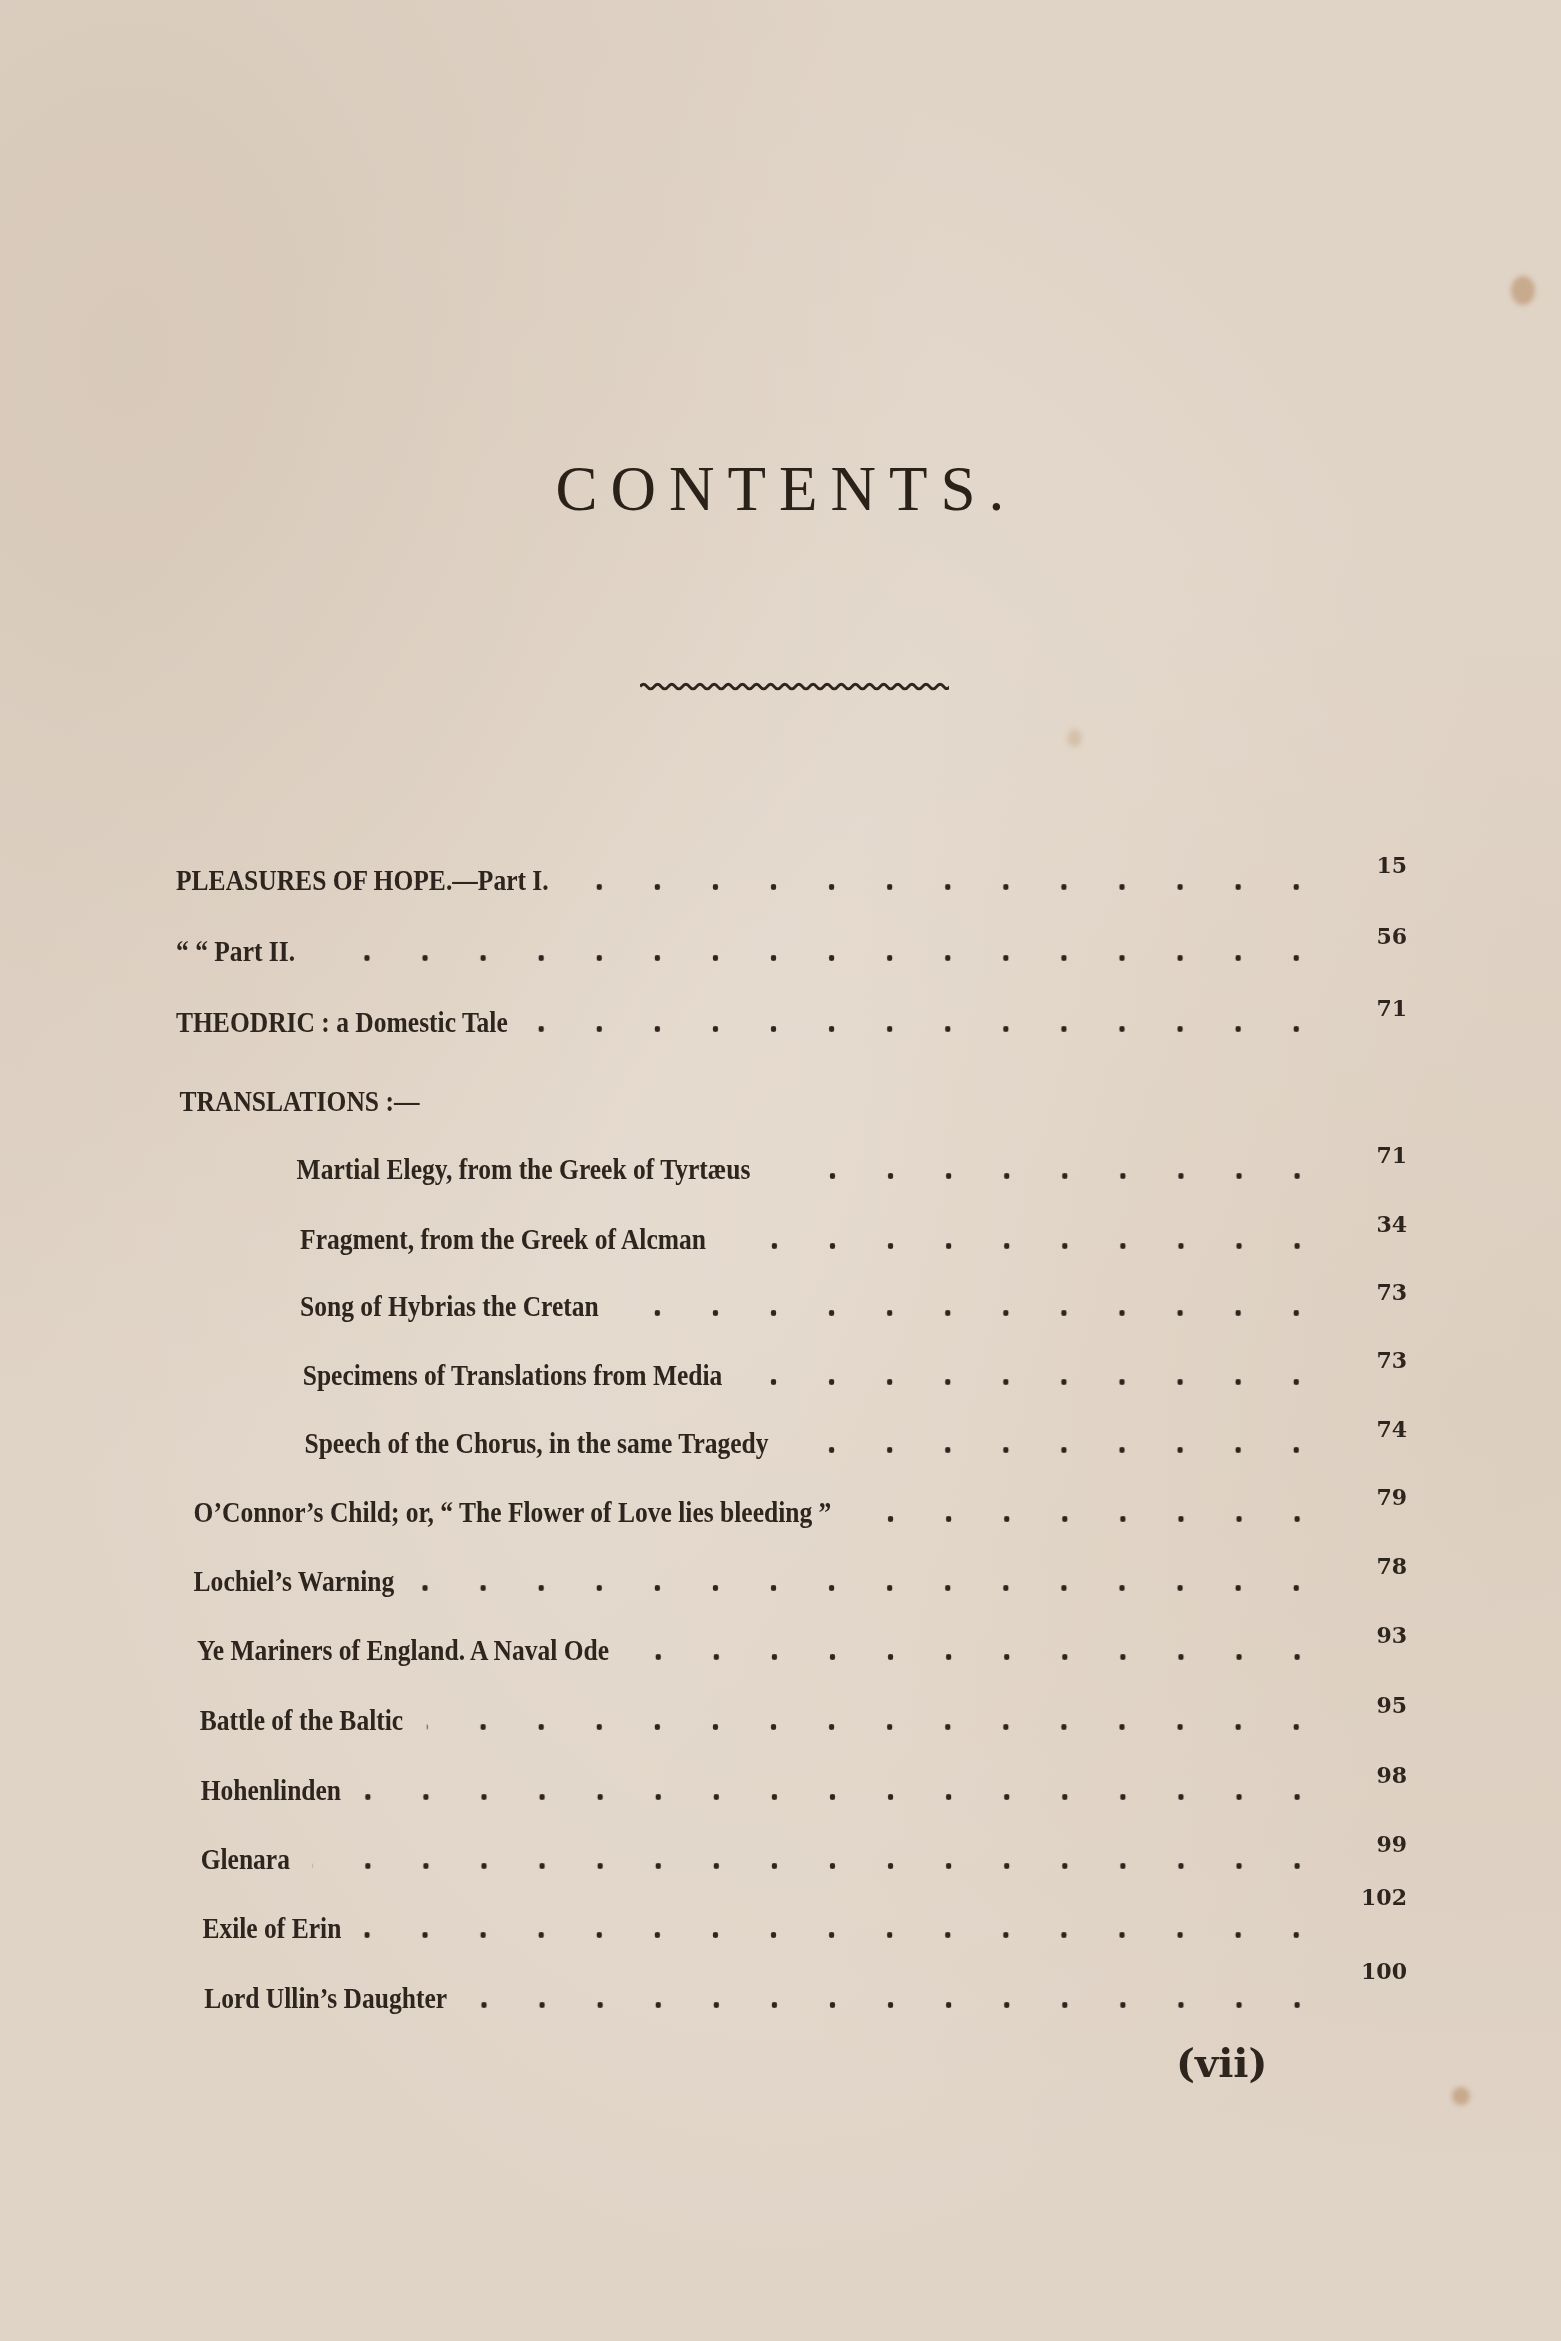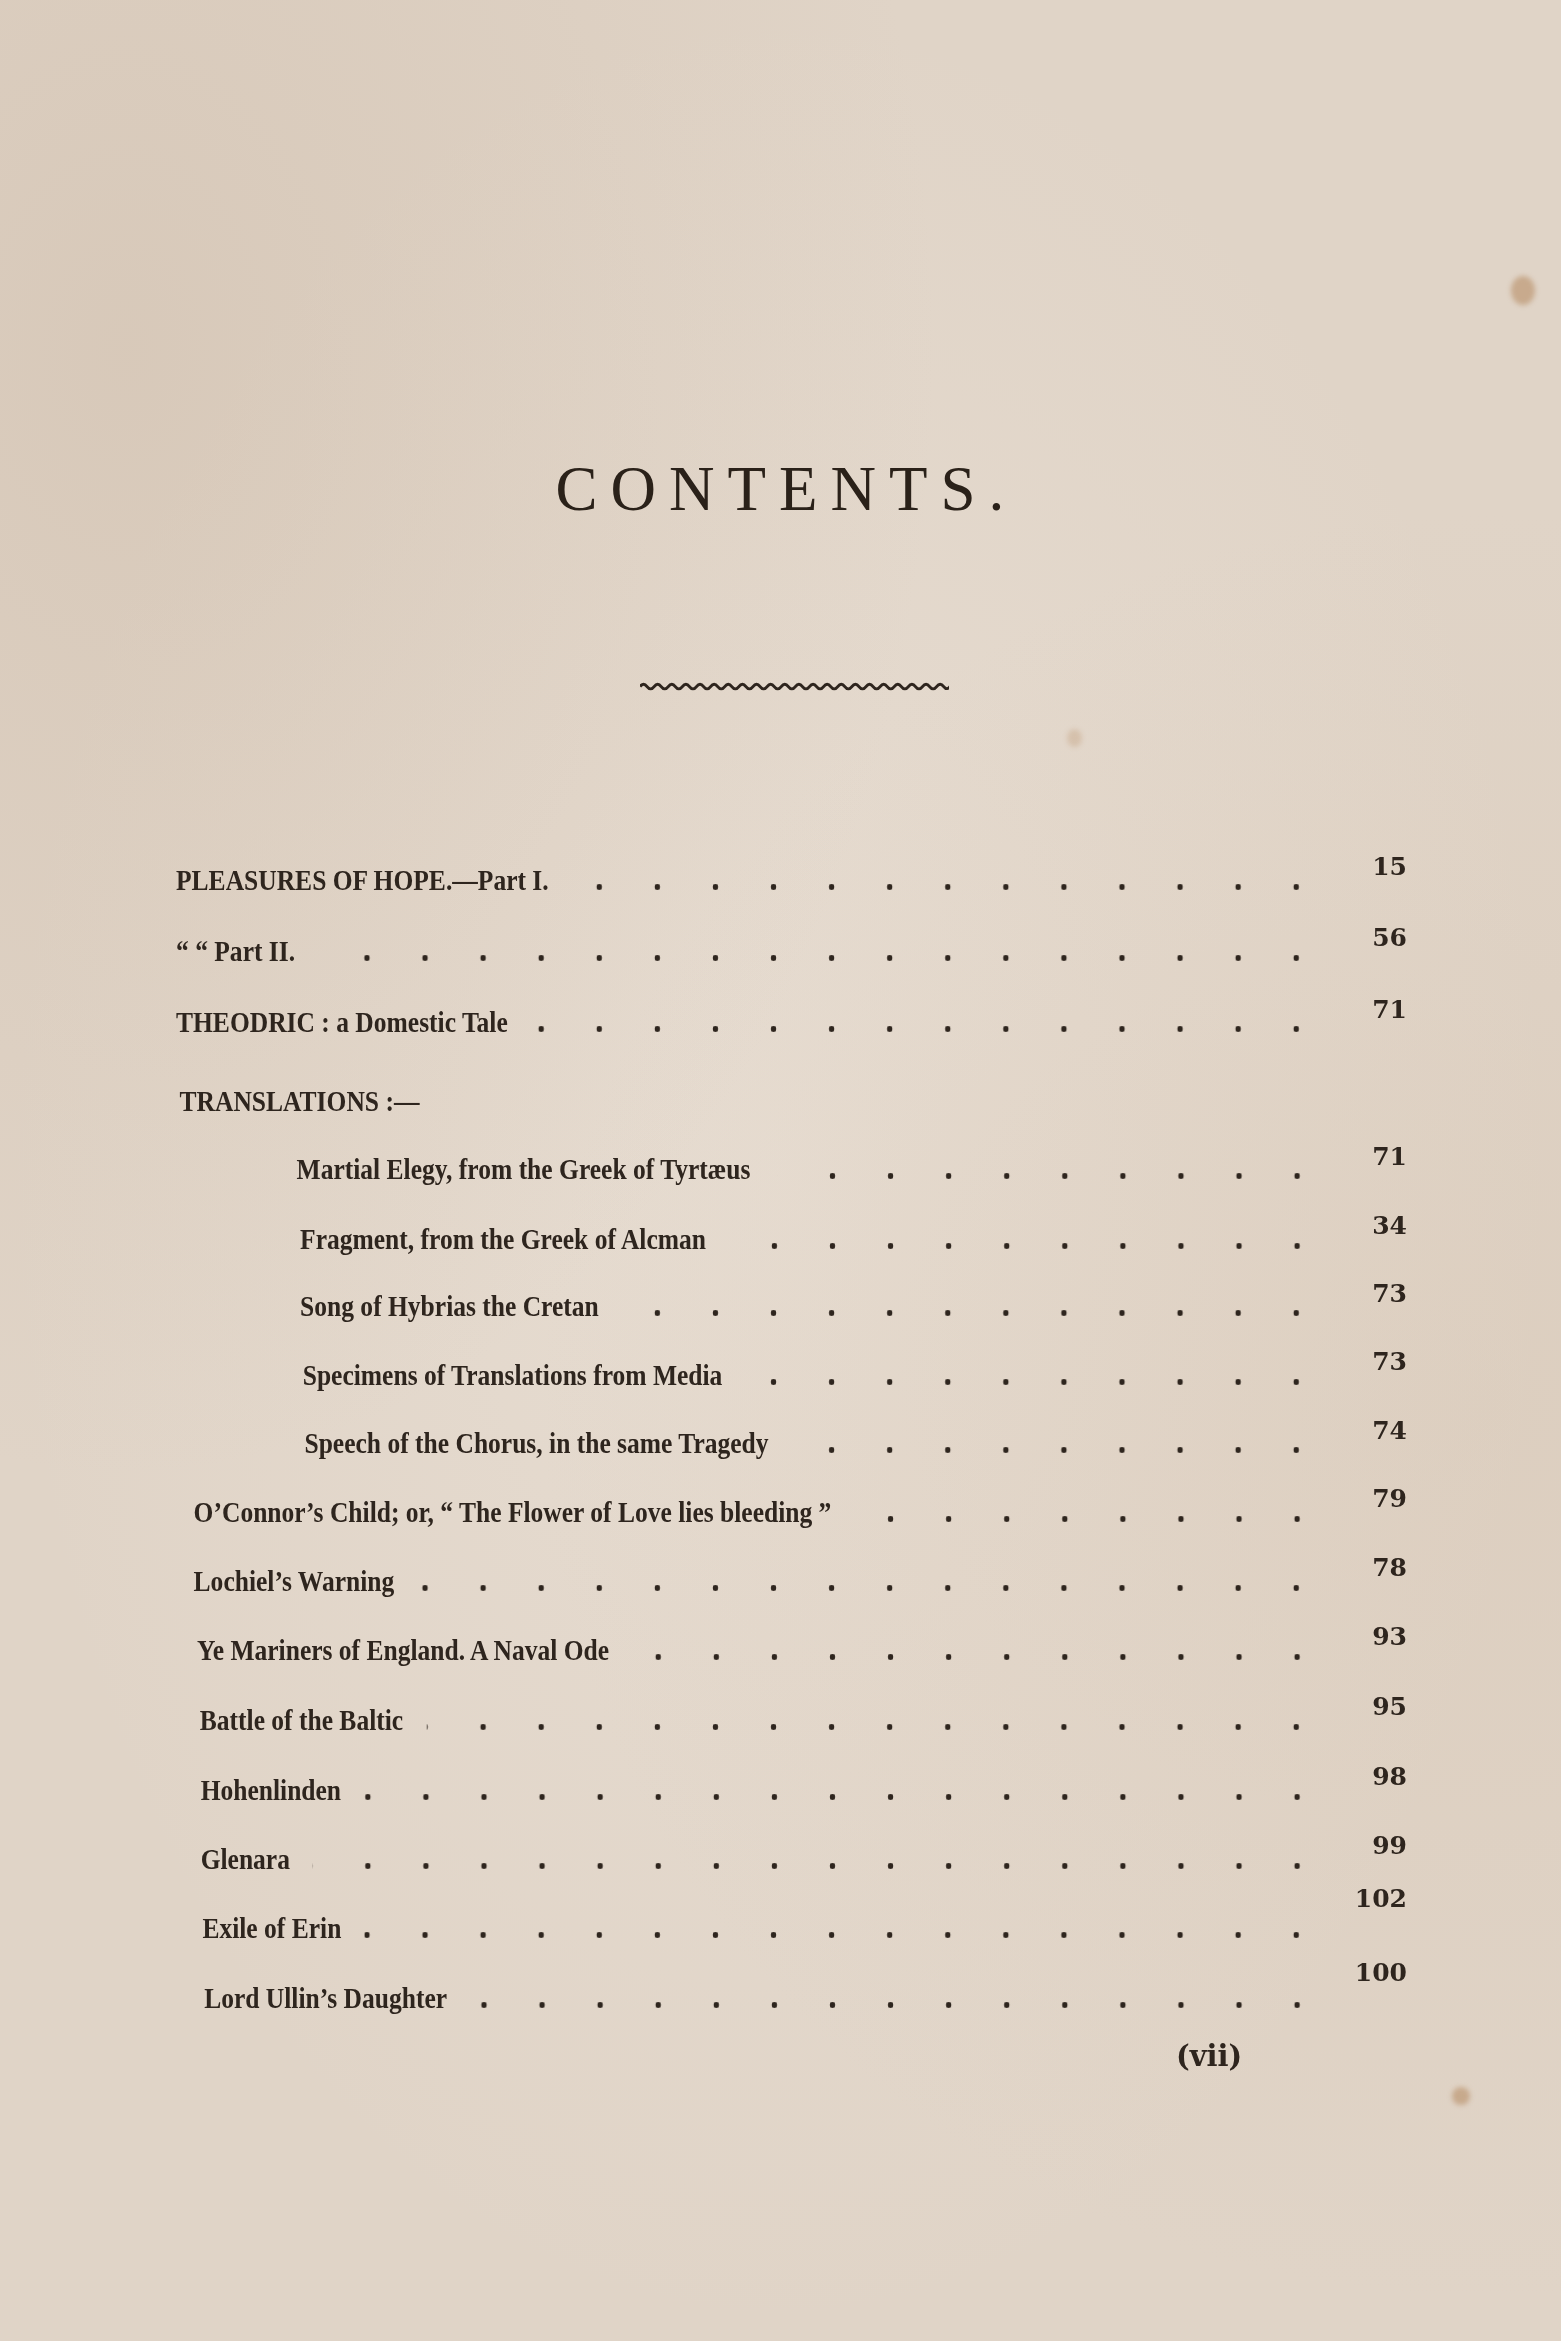--- a/index.html
+++ b/index.html
@@ -29,25 +29,25 @@
       transform: scaleX(0.88); transform-origin: left center;
     }
     .entry .label { position: absolute; white-space: nowrap; }
     .entry .leader {
       position: absolute; height: 5.9px; top: 20px;
       background-image: radial-gradient(circle, #2e251e 2.9px, transparent 3.5px);
       background-size: 66px 7px; background-repeat: repeat-x; background-position: right center;
     }
     .pg {
       position: absolute; top: 858px; font-family: "DejaVu Serif", serif; font-weight: bold;
-      font-size: 25px; color: #2e251e; text-align: right; width: 76px; left: 1331px;
+      font-size: 22px; color: #2e251e; text-align: right; width: 76px; left: 1331px;
     }
     .folio {
       position: absolute; top: 2039px; left: 1176px; font-family: "DejaVu Serif", serif;
-      font-size: 29px; color: #2e251e; font-weight: bold;
+      font-size: 40px; color: #2e251e; font-weight: bold;
     }
     .spot { position: absolute; border-radius: 50%; background: rgba(170,120,70,0.45); filter: blur(2.4px); }
   </style>
 </head>
 <body>
 
 <div class="page">
   <div class="spot" style="left:1511px;top:276px;width:23.5px;height:29px;"></div>
   <div class="spot" style="left:1452px;top:2087px;width:17.6px;height:17.6px;"></div>
   <div class="spot" style="left:1067px;top:729px;width:15.3px;height:17.6px;opacity:0.5;"></div>

